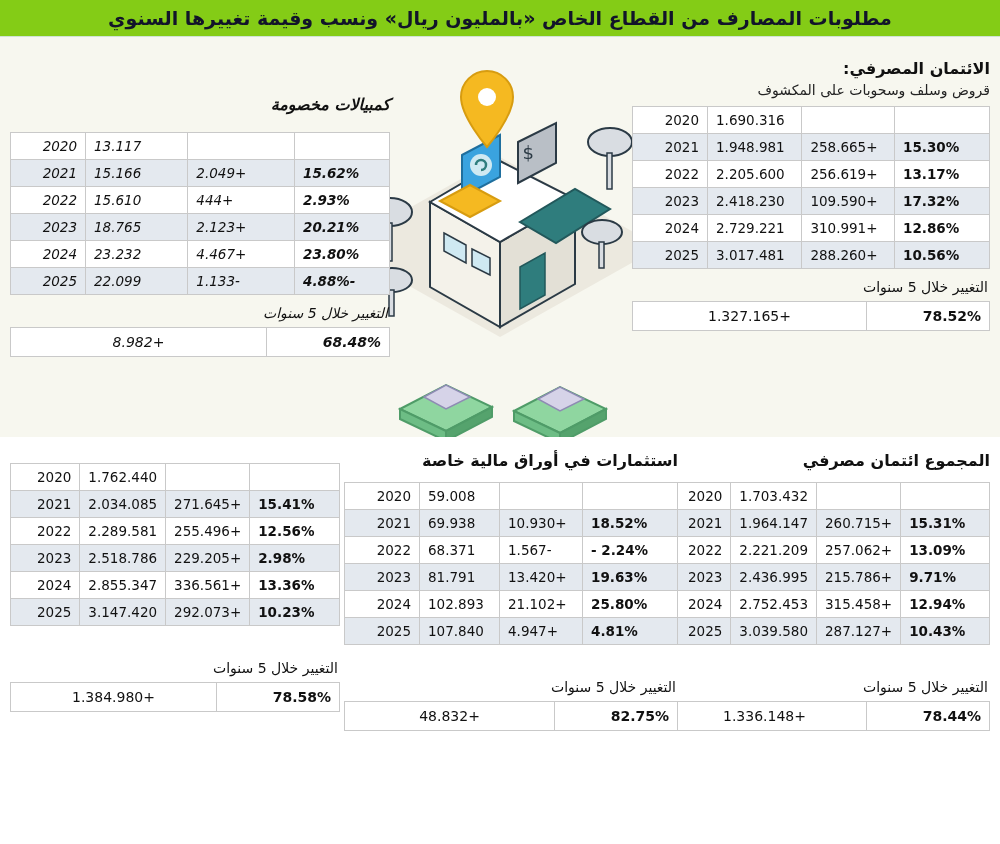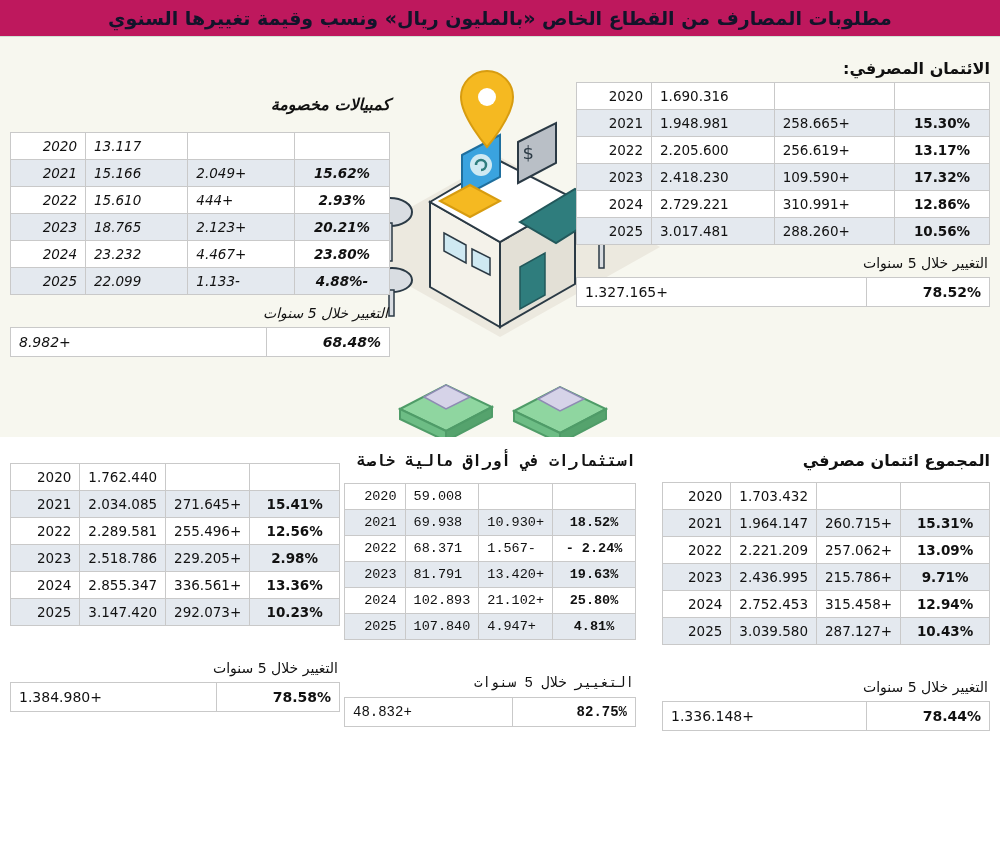--- a/index.html
+++ b/index.html
@@ -5,21 +5,21 @@
   html,body{margin:0;padding:0;}
   body{
     width:1000px;height:844px;
     background:#ffffff;
     font-family:"DejaVu Sans","Liberation Sans",sans-serif;
     overflow:hidden;
     position:relative;
   }
   .title-bar{
     height:36px;
-    background:#be185d;
+    background:#84cc16;
     display:flex;align-items:center;justify-content:center;
     border-bottom:1px solid #cfe3d5;
   }
   .title-bar .title{
     font-size:19px;font-weight:bold;color:#12142a;letter-spacing:0;
   }
   .top-section{
     position:relative;
     height:400px;
     background:#f7f7ef;
@@ -46,32 +46,32 @@
   table.dt td{
     border:1px solid #c9c9c9;
     padding:5px 8px;
     white-space:nowrap;
     color:#111;
   }
   table.dt tr.alt td{background:#e4e9ef;}
   table.dt tr td.year{width:58px;text-align:right;direction:ltr;}
   table.dt tr td.val{text-align:left;direction:ltr;}
   table.dt tr td.chg{text-align:left;direction:ltr;}
-  table.dt tr td.pct{text-align:center;font-weight:bold;width:78px;direction:rtl;}
+  table.dt tr td.pct{text-align:left;font-weight:bold;width:78px;direction:rtl;}
   .five-label{
     text-align:right;font-size:14px;color:#111;margin:10px 2px 6px 2px;
   }
   table.sum{
     border-collapse:collapse;width:100%;font-size:14px;background:#fff;
   }
   table.sum td{
     border:1px solid #c9c9c9;padding:6px 8px;color:#111;
   }
   table.sum td.pct{font-weight:bold;text-align:right;width:78px;padding-left:36px;}
-  table.sum td.val{text-align:left;direction:ltr;}
+  table.sum td.val{text-align:center;direction:ltr;}
 
   
   .illus{position:absolute;left:0;right:0;top:0;bottom:0;pointer-events:none;}
 </style>
 </head>
 <body>
 
 <div class="title-bar">
   <div class="title">مطلوبات المصارف من القطاع الخاص «بالمليون ريال» ونسب وقيمة تغييرها السنوي</div>
 </div>
@@ -122,22 +122,23 @@
       <polygon points="424,360 446,348 470,360 446,372" fill="#d6d3e8" stroke="#8e8bb3" stroke-width="1.5"></polygon>
     </g>
     <g>
       <polygon points="514,374 560,350 606,372 560,396" fill="#8fd6a0" stroke="#4f9c68" stroke-width="2"></polygon>
       <polygon points="514,374 514,384 560,406 560,396" fill="#6dbd85" stroke="#4f9c68" stroke-width="2"></polygon>
       <polygon points="606,372 606,382 560,406 560,396" fill="#55a36d" stroke="#4f9c68" stroke-width="2"></polygon>
       <polygon points="538,362 560,350 584,362 560,374" fill="#d6d3e8" stroke="#8e8bb3" stroke-width="1.5"></polygon>
     </g>
   </svg>
 
-  <div class="panel" style="top:22px; right:10px; width:414px;">
+  <div class="panel" style="top:22px; right:10px; width:358px;">
     <div class="panel-heading">الائتمان المصرفي:</div>
+    <div class="panel-sub">قروض وسلف وسحوبات على المكشوف</div>
     <table class="dt">
       <tbody>
         <tr>
           <td class="pct"></td>
           <td class="chg"></td>
           <td class="val">1.690.316</td>
           <td class="year">2020</td>
         </tr>
         <tr class="alt">
           <td class="pct">15.30%</td>
@@ -284,21 +285,21 @@
     <table class="sum">
       <tbody>
         <tr>
           <td class="pct">78.44%</td>
           <td class="val">1.336.148+</td>
         </tr>
       </tbody>
     </table>
   </div>
 
-  <div class="panel" style="top:14px; left:344px; width:292px;font-family:Liberation Mono, monospace;">
+  <div class="panel" style="top:14px; left:344px; width:334px;">
     <div class="panel-heading">استثمارات في أوراق مالية خاصة</div>
     <table class="dt" style="margin-top:12px;">
       <tbody>
         <tr>
           <td class="pct"></td>
           <td class="chg"></td>
           <td class="val">59.008</td>
           <td class="year">2020</td>
         </tr>
         <tr class="alt">

